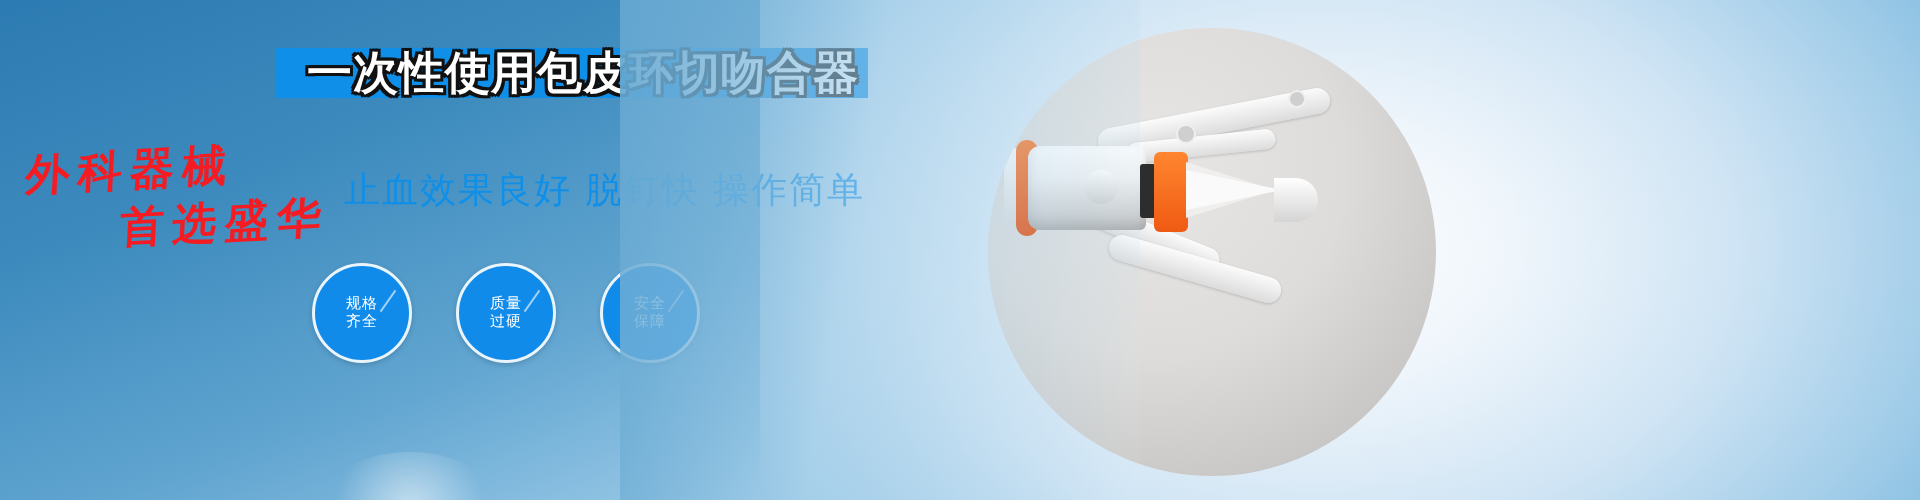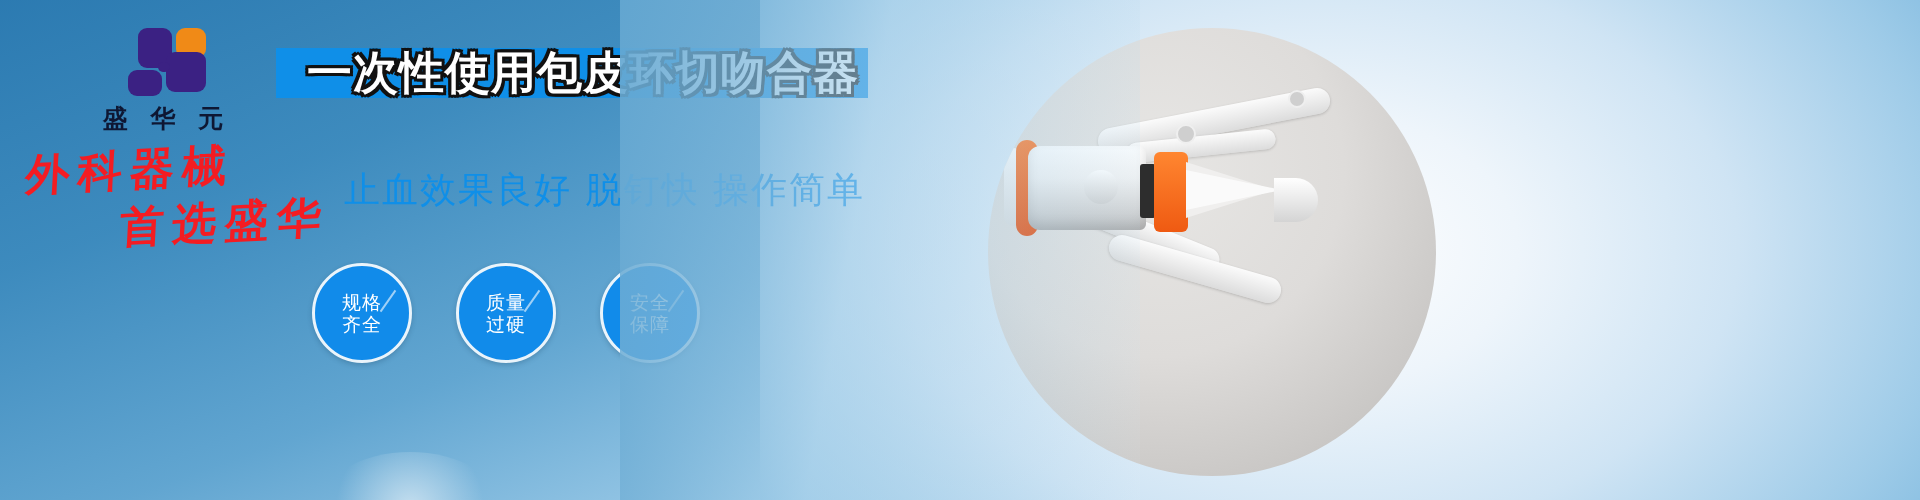--- a/index.html
+++ b/index.html
@@ -72,21 +72,21 @@
 
   
   .badges{position:absolute;left:312px;top:263px;display:flex;gap:44px;}
   .badge{
     position:relative;width:94px;height:94px;border-radius:50%;
     background:#118bea;border:3px solid #eaf4fb;
     box-shadow:0 2px 5px rgba(20,60,90,.25);
     display:flex;flex-direction:column;align-items:center;justify-content:center;
   }
   .badge span{
-    color:#ffffff;font-size:19px;line-height:1.18;letter-spacing:1px;
+    color:#ffffff;font-size:15px;line-height:1.18;letter-spacing:1px;
     font-family:"DejaVu Sans","Liberation Sans",sans-serif;
   }
   .badge .slash{
     position:absolute;right:20px;top:22px;width:2px;height:26px;
     background:rgba(255,255,255,.6);transform:rotate(35deg);
   }
 
   
   .photo{
     position:absolute;left:988px;top:28px;width:448px;height:448px;border-radius:50%;
@@ -153,30 +153,20 @@
   .blob{
     position:absolute;left:320px;top:452px;width:180px;height:110px;border-radius:50%;
     background:radial-gradient(circle,rgba(255,255,255,.55),rgba(255,255,255,0) 70%);
   }
 </style>
 </head>
 <body>
 
 <div class="banner">
 
-  <div class="logo">
-    <div class="logo-mark">
-      <div class="sq sq-a"></div>
-      <div class="sq sq-b"></div>
-      <div class="sq sq-c"></div>
-      <div class="sq sq-d"></div>
-      <div class="sq sq-e"></div>
-    </div>
-    <div class="logo-text">盛 华 元</div>
-  </div>
 
   <div class="calli">
     <div class="l1">外科器械</div>
     <div class="l2">首选盛华</div>
   </div>
 
   <div class="title-bar"></div>
   <div class="title-text">一次性使用包皮环切吻合器</div>
 
   <div class="subtitle">止血效果良好 脱钉快 操作简单</div>

